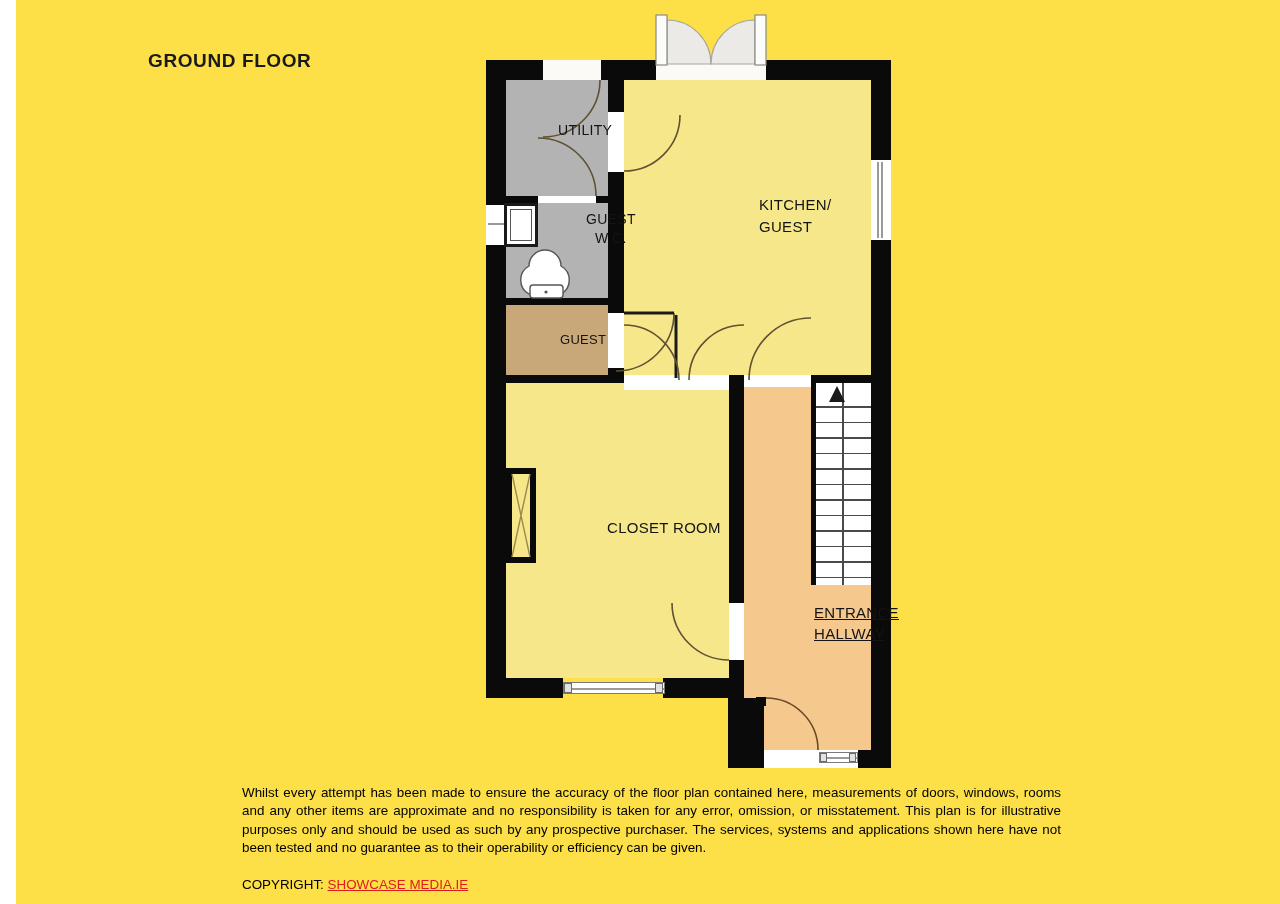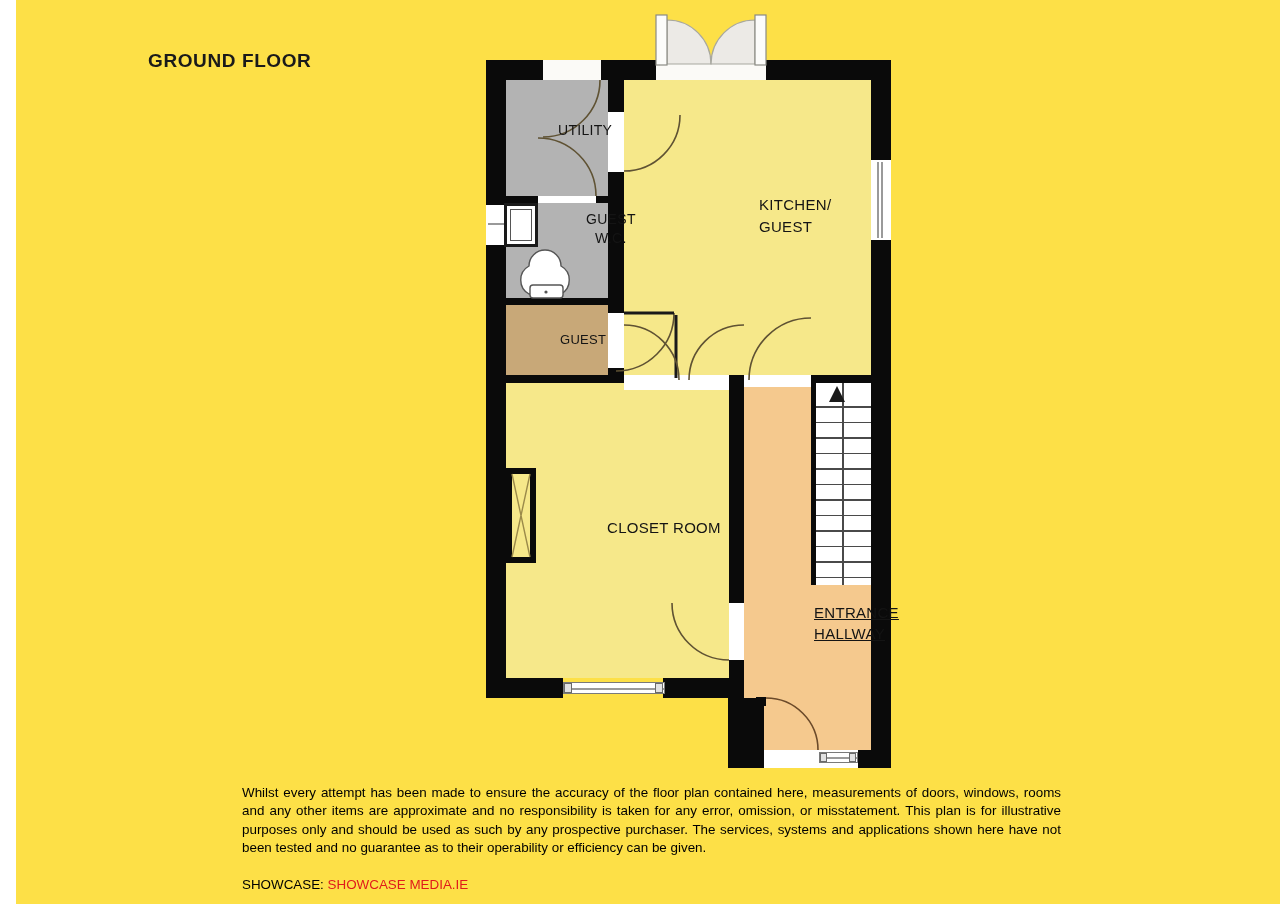--- a/index.html
+++ b/index.html
@@ -21,21 +21,21 @@
   #stairs .centerline{position:absolute;left:26px;top:0;width:2px;height:202px;background:#4a4a4a;}
   #up-arrow{position:absolute;left:813px;top:386px;width:0;height:0;
      border-left:8px solid transparent;border-right:8px solid transparent;border-bottom:16px solid #1a1a1a;}
   
   #wc-window{position:absolute;left:488px;top:203px;width:34px;height:44px;background:#fff;border:3px solid #1a1a1a;box-sizing:border-box;}
   #wc-window .inner{position:absolute;left:3px;top:3px;right:3px;bottom:3px;border:1px solid #555;}
   
   .vline{position:absolute;width:2px;background:#9a9a9a;}
   #footer{position:absolute;left:226px;top:784px;width:819px;font-size:13.4px;line-height:18.3px;color:#000;text-align:justify;}
   #copyright{position:absolute;left:226px;top:877px;font-size:13.4px;color:#000;}
-  #copyright .brand{color:#e01b1b;}
+  #copyright .brand{color:#e01b1b;text-decoration:underline;}
   svg{position:absolute;left:0;top:0;pointer-events:none;}
 </style>
 </head>
 <body>
 
 <div id="canvas">
 
   <div id="title">GROUND FLOOR</div>
 
   <div class="fill" style="left:490px;top:80px;width:102px;height:116px;background:#b3b3b3;"></div>
@@ -143,16 +143,16 @@
 W.C.</div>
   <div class="room-label" style="left:703px;top:194px;font-size:15px;line-height:22px;">KITCHEN/
 GUEST</div>
   <div class="room-label" style="left:504px;top:332px;font-size:13px;">GUEST</div>
   <div class="room-label" style="left:551px;top:519px;font-size:15px;">CLOSET ROOM</div>
   <div class="room-label" style="left:758px;top:602px;font-size:15px;line-height:21px;text-decoration:underline;">ENTRANCE
 HALLWAY</div>
 
   <div id="footer">Whilst every attempt has been made to ensure the accuracy of the floor plan contained here, measurements of doors, windows, rooms and any other items are approximate and no responsibility is taken for any error, omission, or misstatement.  This plan is for illustrative purposes only and should be used as such by any prospective purchaser.  The services, systems and applications shown here have not been tested and no guarantee as to their operability or efficiency can be given.</div>
   <div id="copyright">
-    <span>SHOWCASE: </span><span class="brand">SHOWCASE MEDIA.IE</span>
+    <span>COPYRIGHT: </span><span class="brand">SHOWCASE MEDIA.IE</span>
   </div>
 
 </div>
 
 </body></html>

